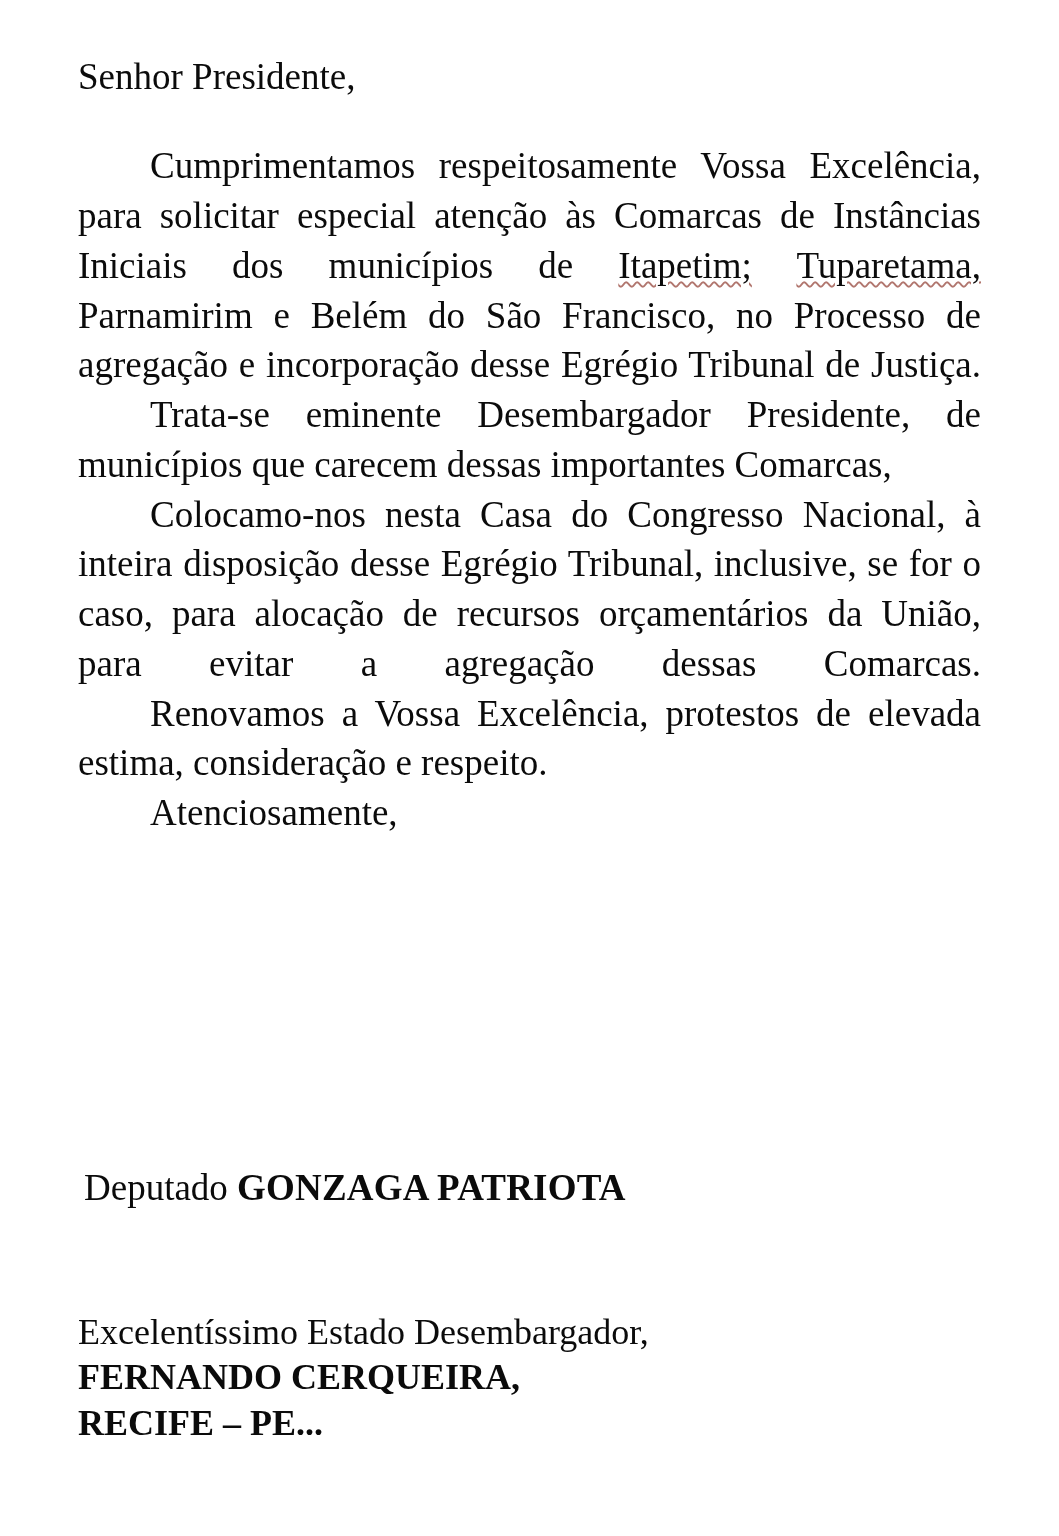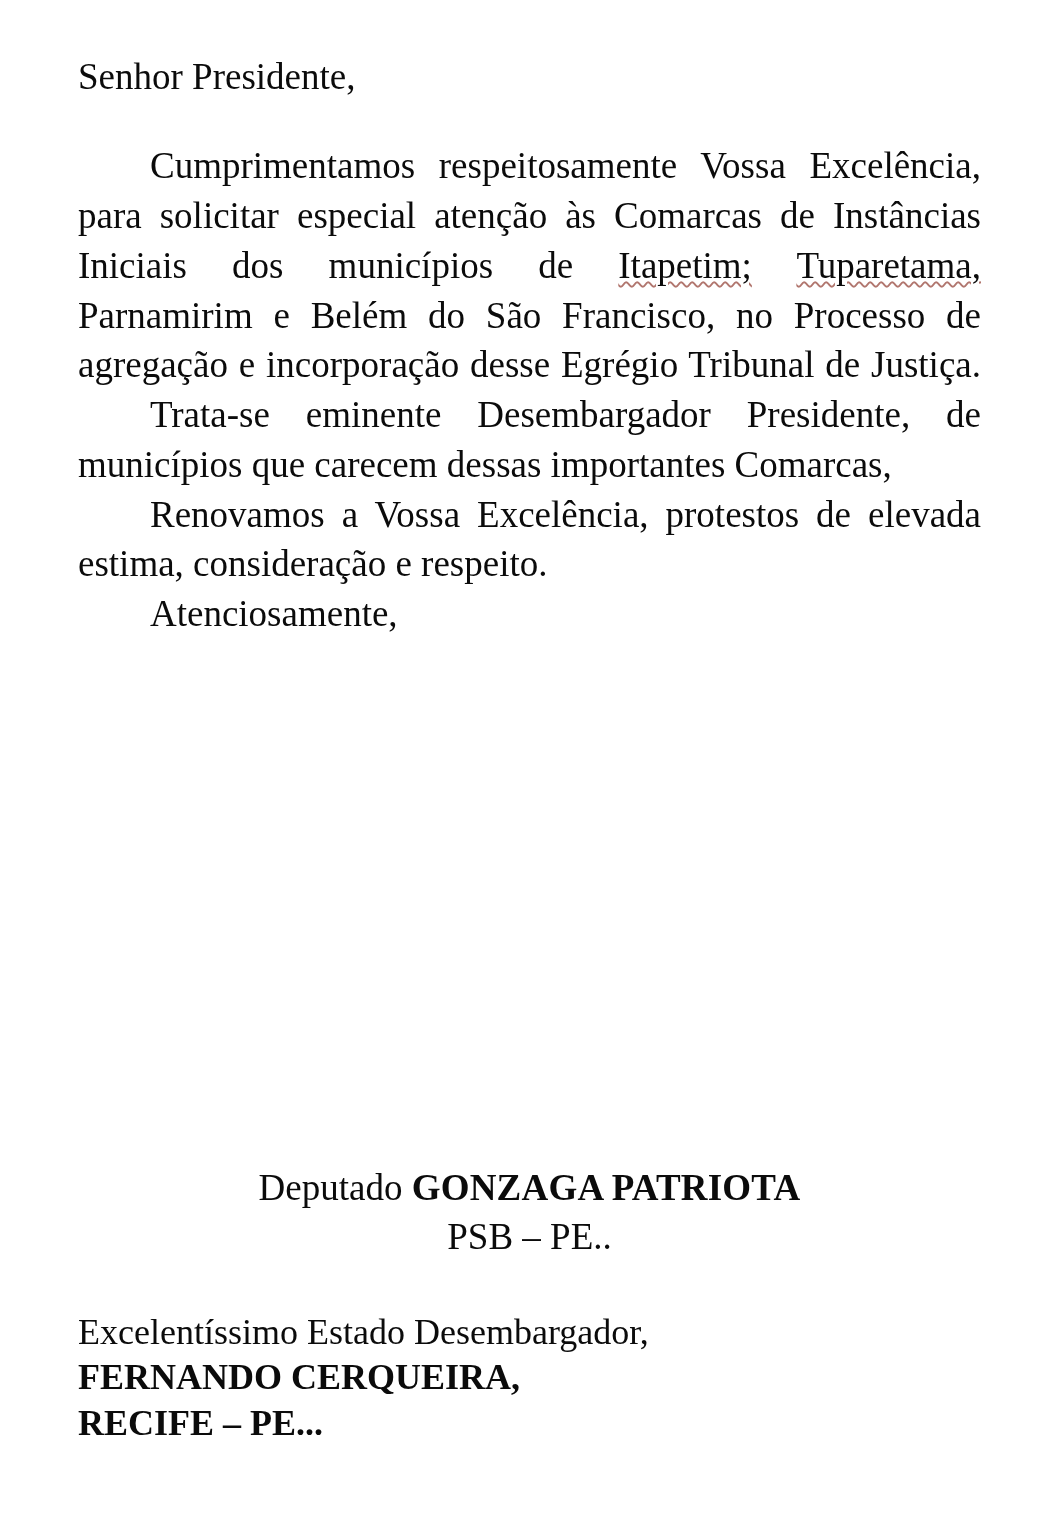--- a/index.html
+++ b/index.html
@@ -74,24 +74,24 @@
     position: relative;
     text-decoration-line: underline;
     text-decoration-style: wavy;
     text-decoration-color: #b1766e;
     text-decoration-thickness: 1.5px;
     text-underline-offset: 3px;
   }
 
   .signature {
     position: absolute;
-    left: 78px;
+    left: 84px;
     top: 1163px;
     width: 903px;
-    text-align: center;
+    text-align: left;
     font-size: 37px;
     line-height: 1.33;
   }
   .signature .sig-name-strong {
     font-weight: bold;
     letter-spacing: 0.2px;
   }
   .signature .sig-party {
     display: block;
   }
@@ -116,31 +116,31 @@
   <div class="doc-body">
 
     <p class="salutation">Senhor Presidente,</p>
 
     <div class="letter-block">
 
       <p class="justify-all"><span>Cumprimentamos respeitosamente Vossa Excelência, para solicitar especial atenção às Comarcas de Instâncias Iniciais dos municípios de </span><span class="spell">Itapetim;</span><span> </span><span class="spell">Tuparetama,</span><span> Parnamirim e Belém do São Francisco, no Processo de agregação e incorporação desse Egrégio Tribunal de Justiça.</span></p>
 
       <p>Trata-se eminente Desembargador Presidente, de municípios que carecem dessas importantes Comarcas,</p>
 
+      <p class="justify-all">Colocamo-nos nesta Casa do Congresso Nacional, à inteira disposição desse Egrégio Tribunal, inclusive, se for o caso, para alocação de recursos orçamentários da União, para evitar a agregação dessas Comarcas.</p>
 
       <p>Renovamos a Vossa Excelência, protestos de elevada estima, consideração e respeito.</p>
 
       <p class="closing-line">Atenciosamente,</p>
 
     </div>
   </div>
 
   <div class="signature">
     <div><span>Deputado </span><span class="sig-name-strong">GONZAGA PATRIOTA</span></div>
-    <span class="sig-party">PSB – PE..</span>
   </div>
 
   <div class="recipient">
     <div>Excelentíssimo Estado Desembargador,</div>
     <div class="bold">FERNANDO CERQUEIRA,</div>
     <div class="bold">RECIFE – PE...</div>
   </div>
 
 </div>
 

